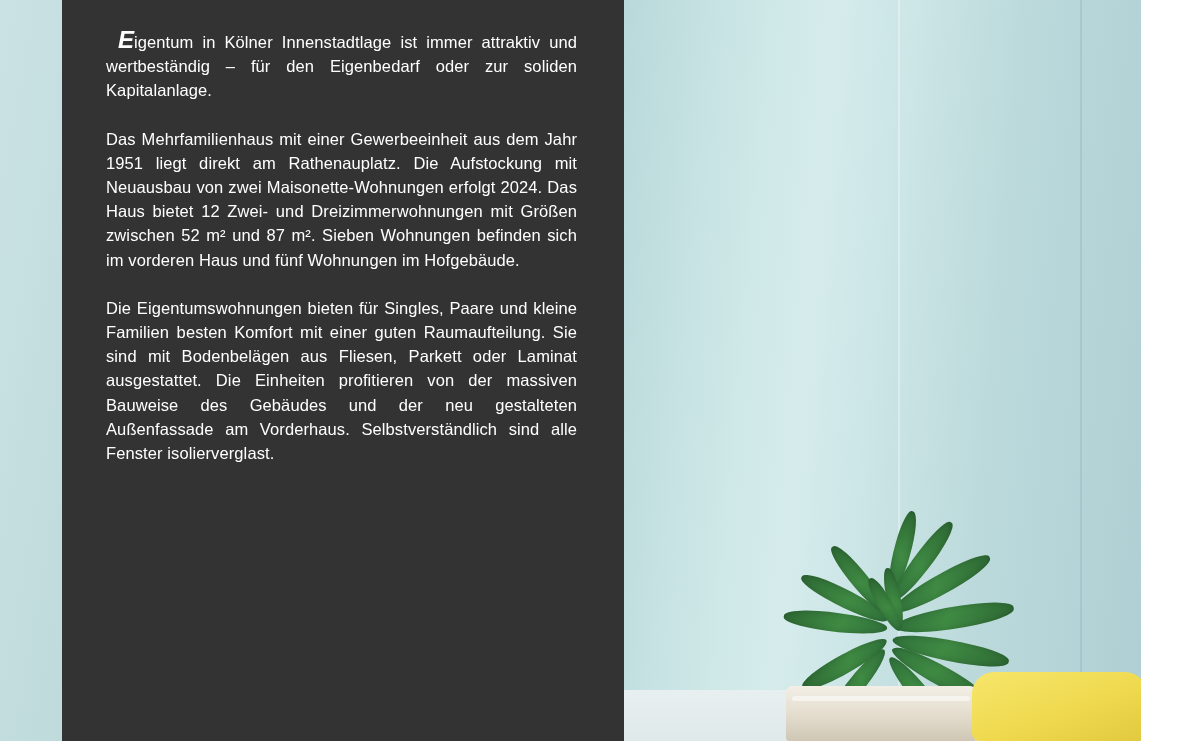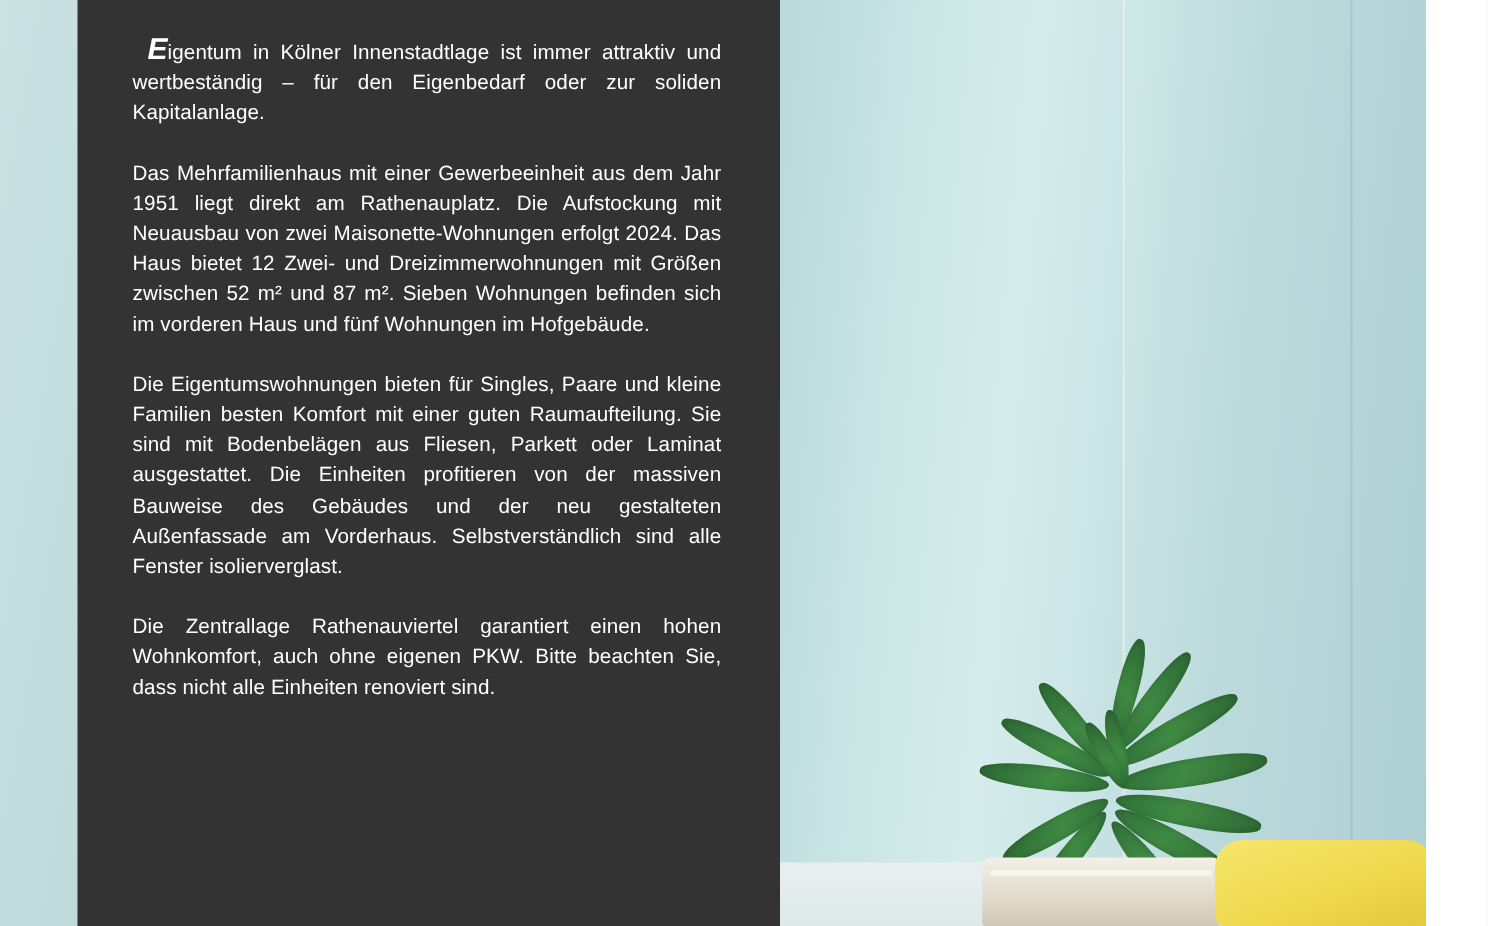--- a/index.html
+++ b/index.html
@@ -203,17 +203,16 @@
   </div>
 
   <div class="white-right-edge"></div>
   <div class="white-left-edge"></div>
 
   <div class="text-panel">
     <div class="body-text">
       <p><span class="dropcap">E</span><span>igentum in Kölner Innenstadtlage ist immer attraktiv und wertbeständig – für den Eigenbedarf oder zur soliden Kapitalanlage.</span></p>
       <p>Das Mehrfamilienhaus mit einer Gewerbeeinheit aus dem Jahr 1951 liegt direkt am Rathenauplatz. Die Aufstockung mit Neuausbau von zwei Maisonette-Wohnungen erfolgt 2024. Das Haus bietet 12 Zwei- und Dreizimmerwohnungen mit Größen zwischen 52 m² und 87 m². Sieben Wohnungen befinden sich im vorderen Haus und fünf Wohnungen im Hofgebäude.</p>
       <p>Die Eigentumswohnungen bieten für Singles, Paare und kleine Familien besten Komfort mit einer guten Raumaufteilung. Sie sind mit Bodenbelägen aus Fliesen, Parkett oder Laminat ausgestattet. Die Einheiten profitieren von der massiven Bauweise des Gebäudes und der neu gestalteten Außenfassade am Vorderhaus. Selbstverständlich sind alle Fenster isolierverglast.</p>
-      <p>Die Zentrallage Rathenauviertel garantiert einen hohen Wohnkomfort, auch ohne eigenen PKW. Bitte beachten Sie, dass nicht alle Einheiten renoviert sind.</p>
     </div>
   </div>
 
 </div>
 
 </body></html>

